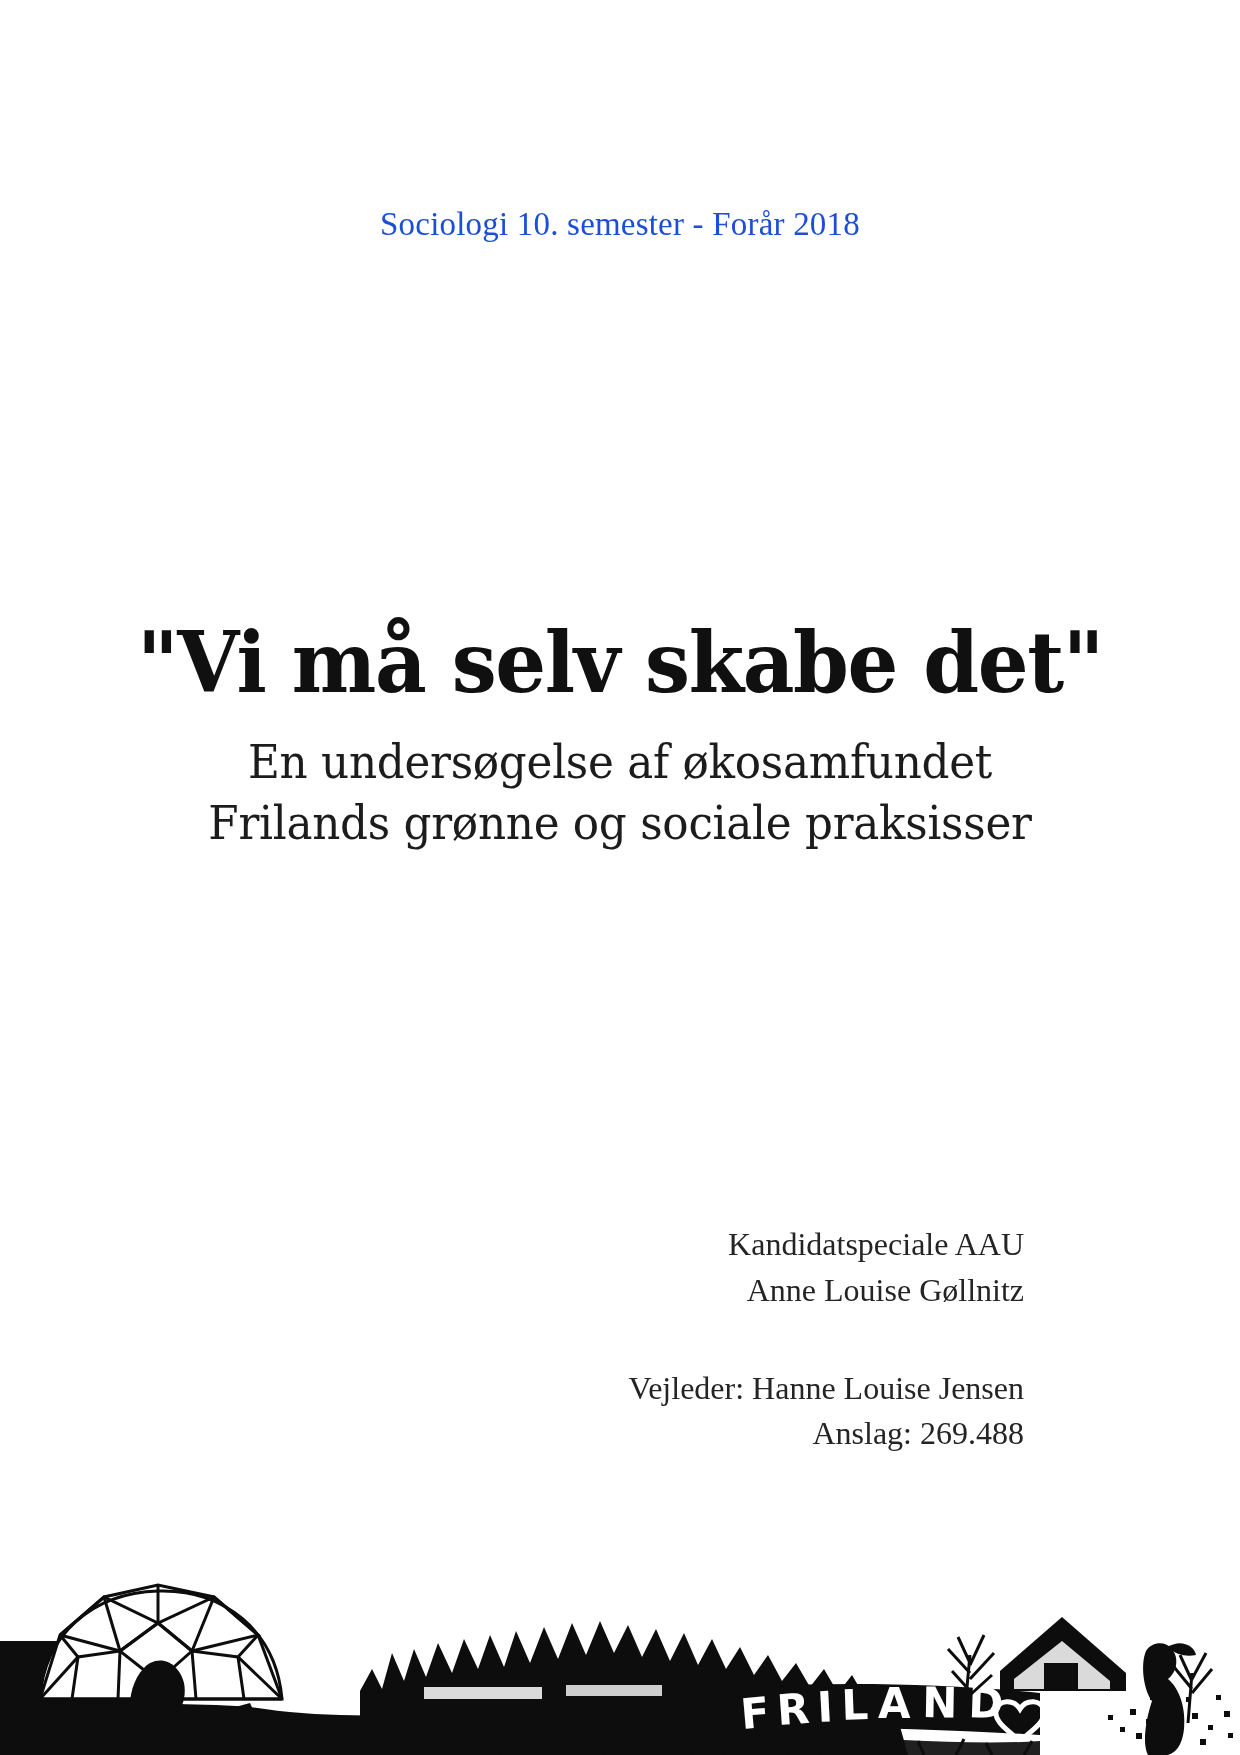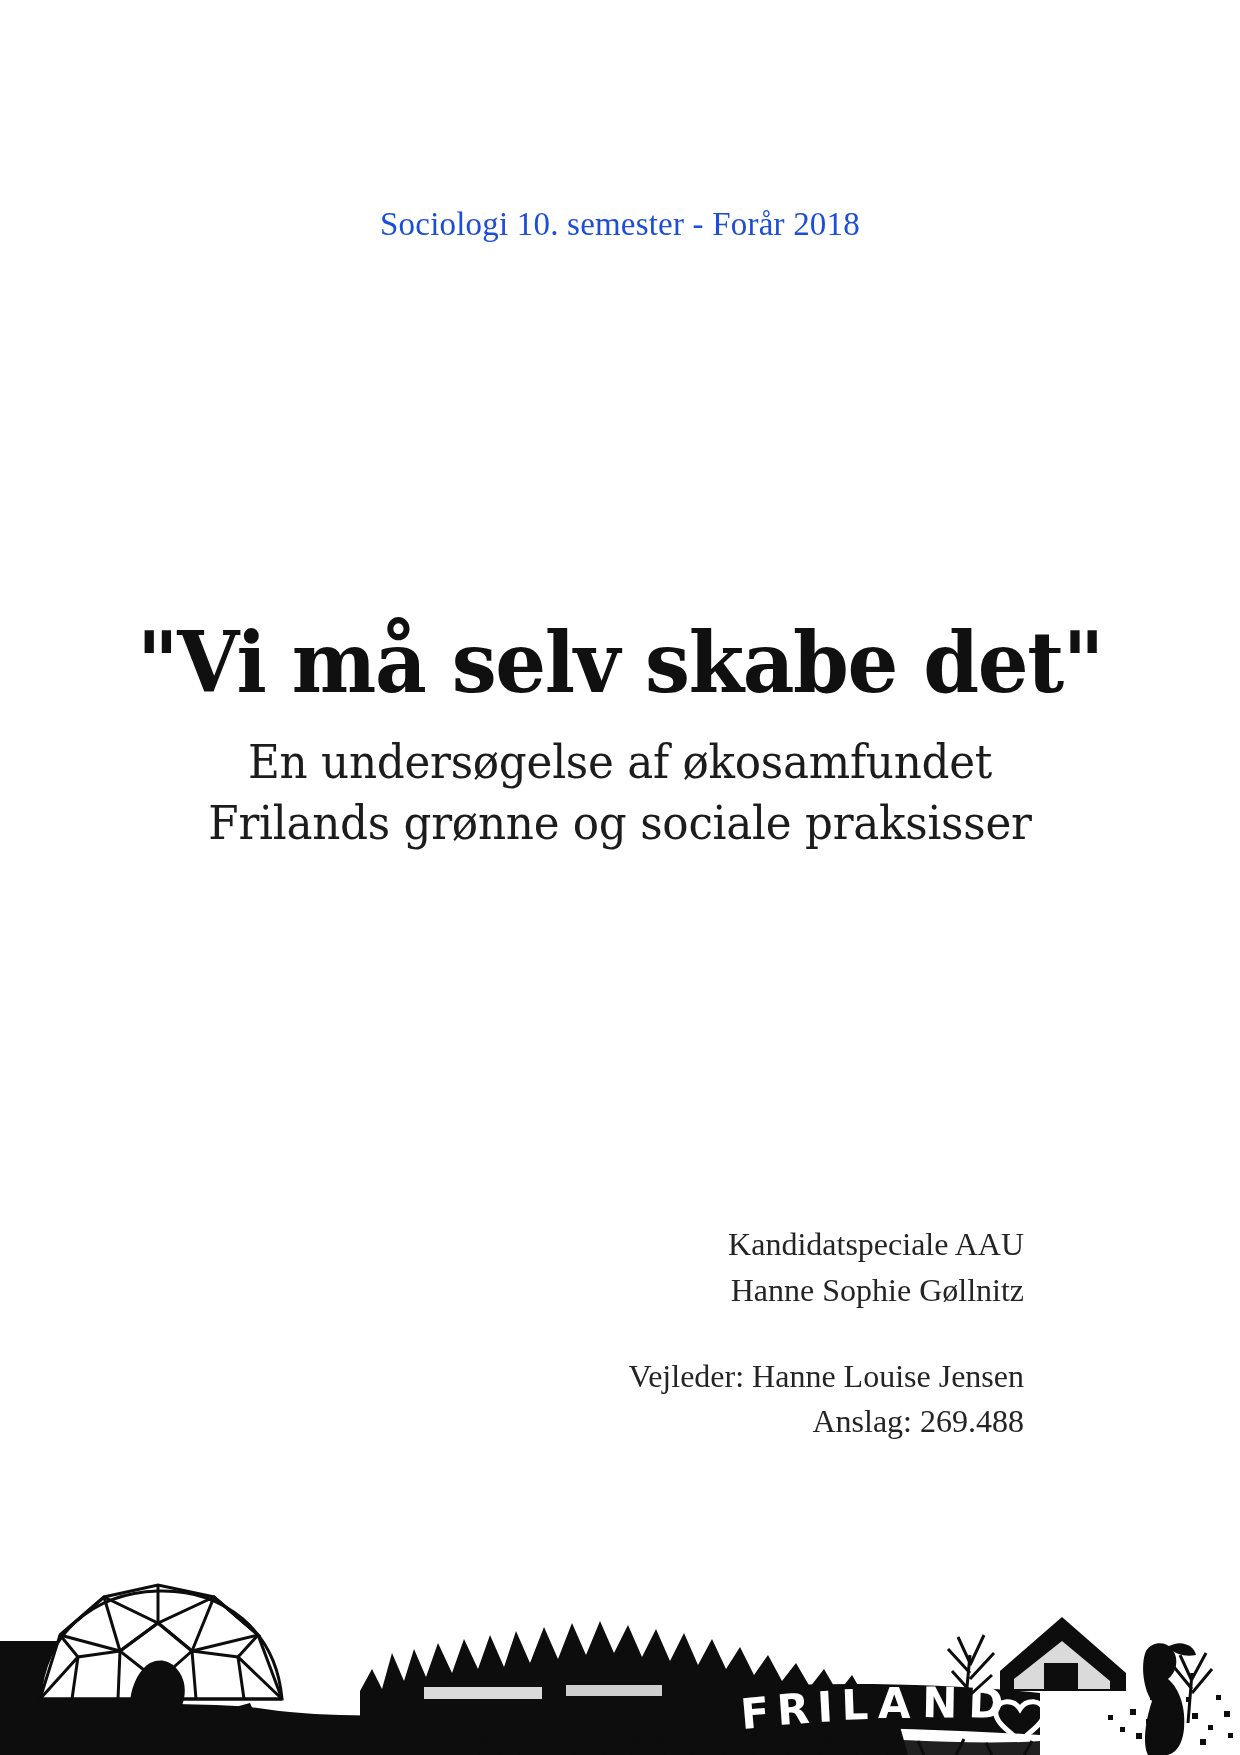--- a/index.html
+++ b/index.html
@@ -83,21 +83,21 @@
     line-height: 1.43;
     color: #242424;
   }
 
   .meta-line {
     display: block;
     white-space: nowrap;
   }
 
   .meta-group-second {
-    margin-top: 40px;
+    margin-top: 52px;
   }
 
   
   .photo-band {
     position: absolute;
     left: 0;
     bottom: 0;
     width: 1240px;
     height: 232px;
     overflow: hidden;
@@ -120,21 +120,21 @@
   <div class="title-block">
     <h1 class="main-title">"Vi må selv skabe det"</h1>
     <div class="subtitle">
       <span class="subtitle-line">En undersøgelse af økosamfundet</span>
       <span class="subtitle-line">Frilands grønne og sociale praksisser</span>
     </div>
   </div>
 
   <div class="meta">
     <span class="meta-line">Kandidatspeciale AAU</span>
-    <span class="meta-line">Hanne Sophie Gøllnitz</span>
+    <span class="meta-line">Anne Louise Gøllnitz</span>
     <span class="meta-line meta-group-second">Vejleder: Hanne Louise Jensen</span>
     <span class="meta-line">Anslag: 269.488</span>
   </div>
 
   <div class="photo-band">
     <svg viewBox="0 0 1240 232" preserveAspectRatio="none">
 
       <path d="M0 232 L0 150 C40 148 70 160 96 170 C150 186 210 178 265 186
                C330 196 400 190 470 196 L470 232 Z" fill="#0d0d0d"></path>
       <path d="M0 232 L0 196 C60 190 120 206 180 202 C260 196 330 212 400 206

